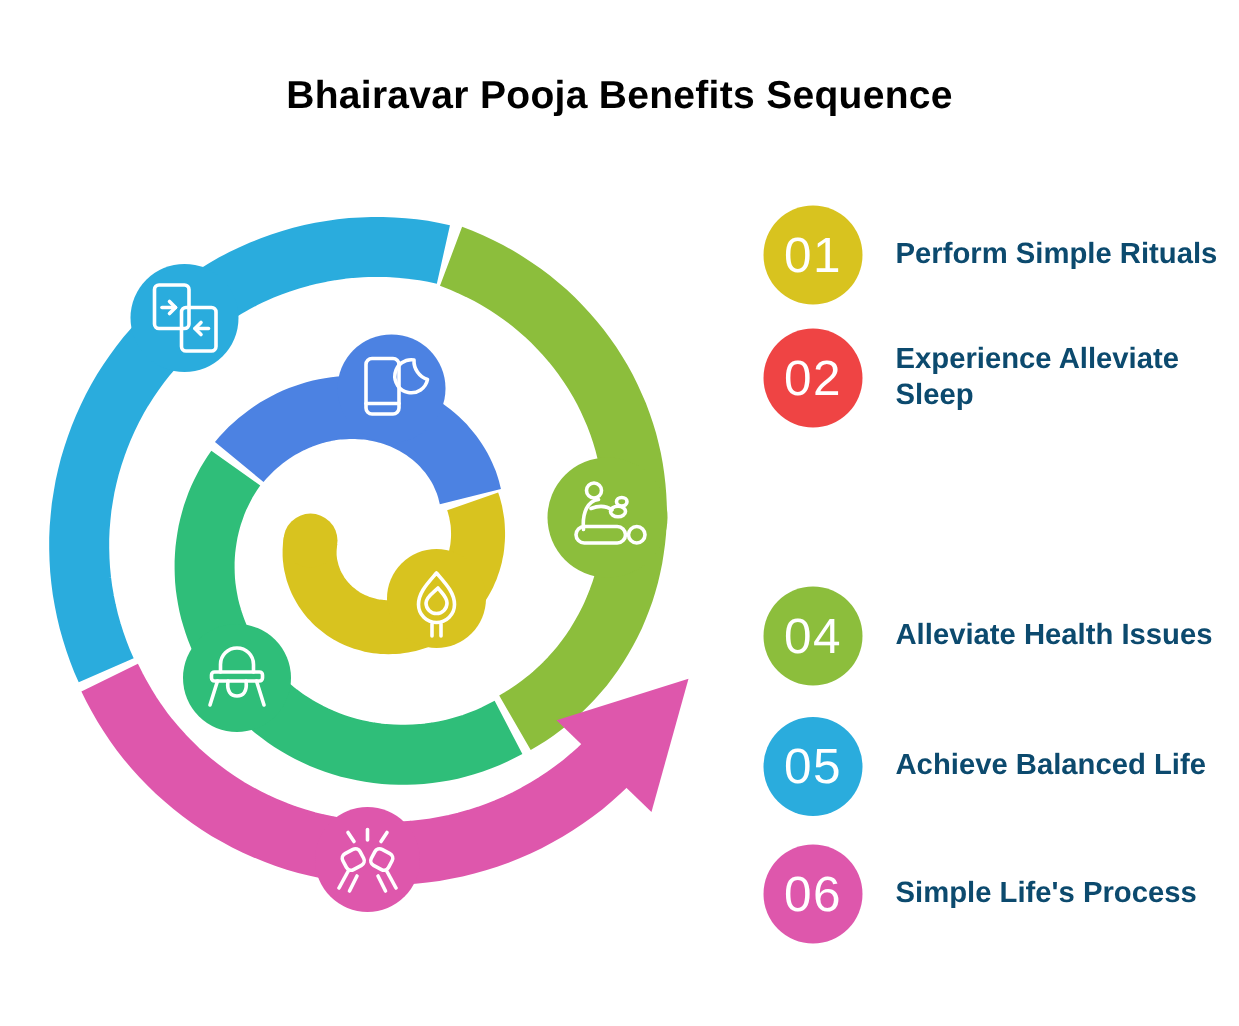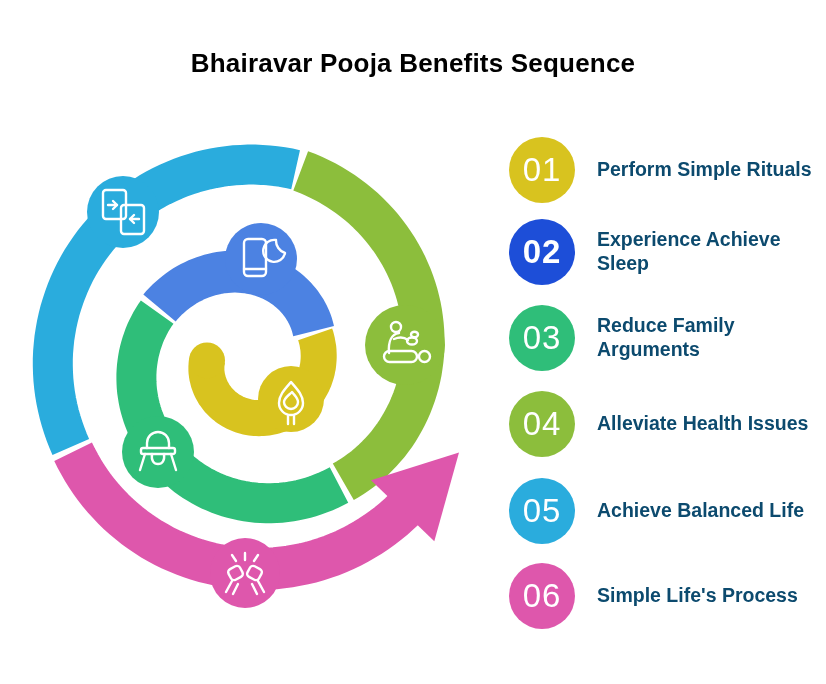--- a/index.html
+++ b/index.html
@@ -83,28 +83,23 @@
         <path d="M7,11L12,21"></path>
       </g>
     </svg>
 
   <div class="list">
     <div class="row" style="top:137px">
       <div class="badge" style="background-color: rgb(216, 195, 31);">01</div>
       <div class="label">Perform Simple Rituals</div>
     </div>
     <div class="row" style="top:219px">
-      <div class="badge" style="background-color: #1d4ed8; font-weight: bold;">02</div>
-      <div class="label">Experience Achieve
+      <div class="badge" style="background-color: #ef4444;">02</div>
+      <div class="label">Experience Alleviate
 Sleep</div>
-    </div>
-    <div class="row" style="top:305px">
-      <div class="badge" style="background-color: rgb(47, 190, 121);">03</div>
-      <div class="label">Reduce Family
-Arguments</div>
     </div>
     <div class="row" style="top:391px">
       <div class="badge" style="background-color: rgb(140, 190, 60);">04</div>
       <div class="label">Alleviate Health Issues</div>
     </div>
     <div class="row" style="top:478px">
       <div class="badge" style="background-color: rgb(42, 172, 221);">05</div>
       <div class="label">Achieve Balanced Life</div>
     </div>
     <div class="row" style="top:563px">

